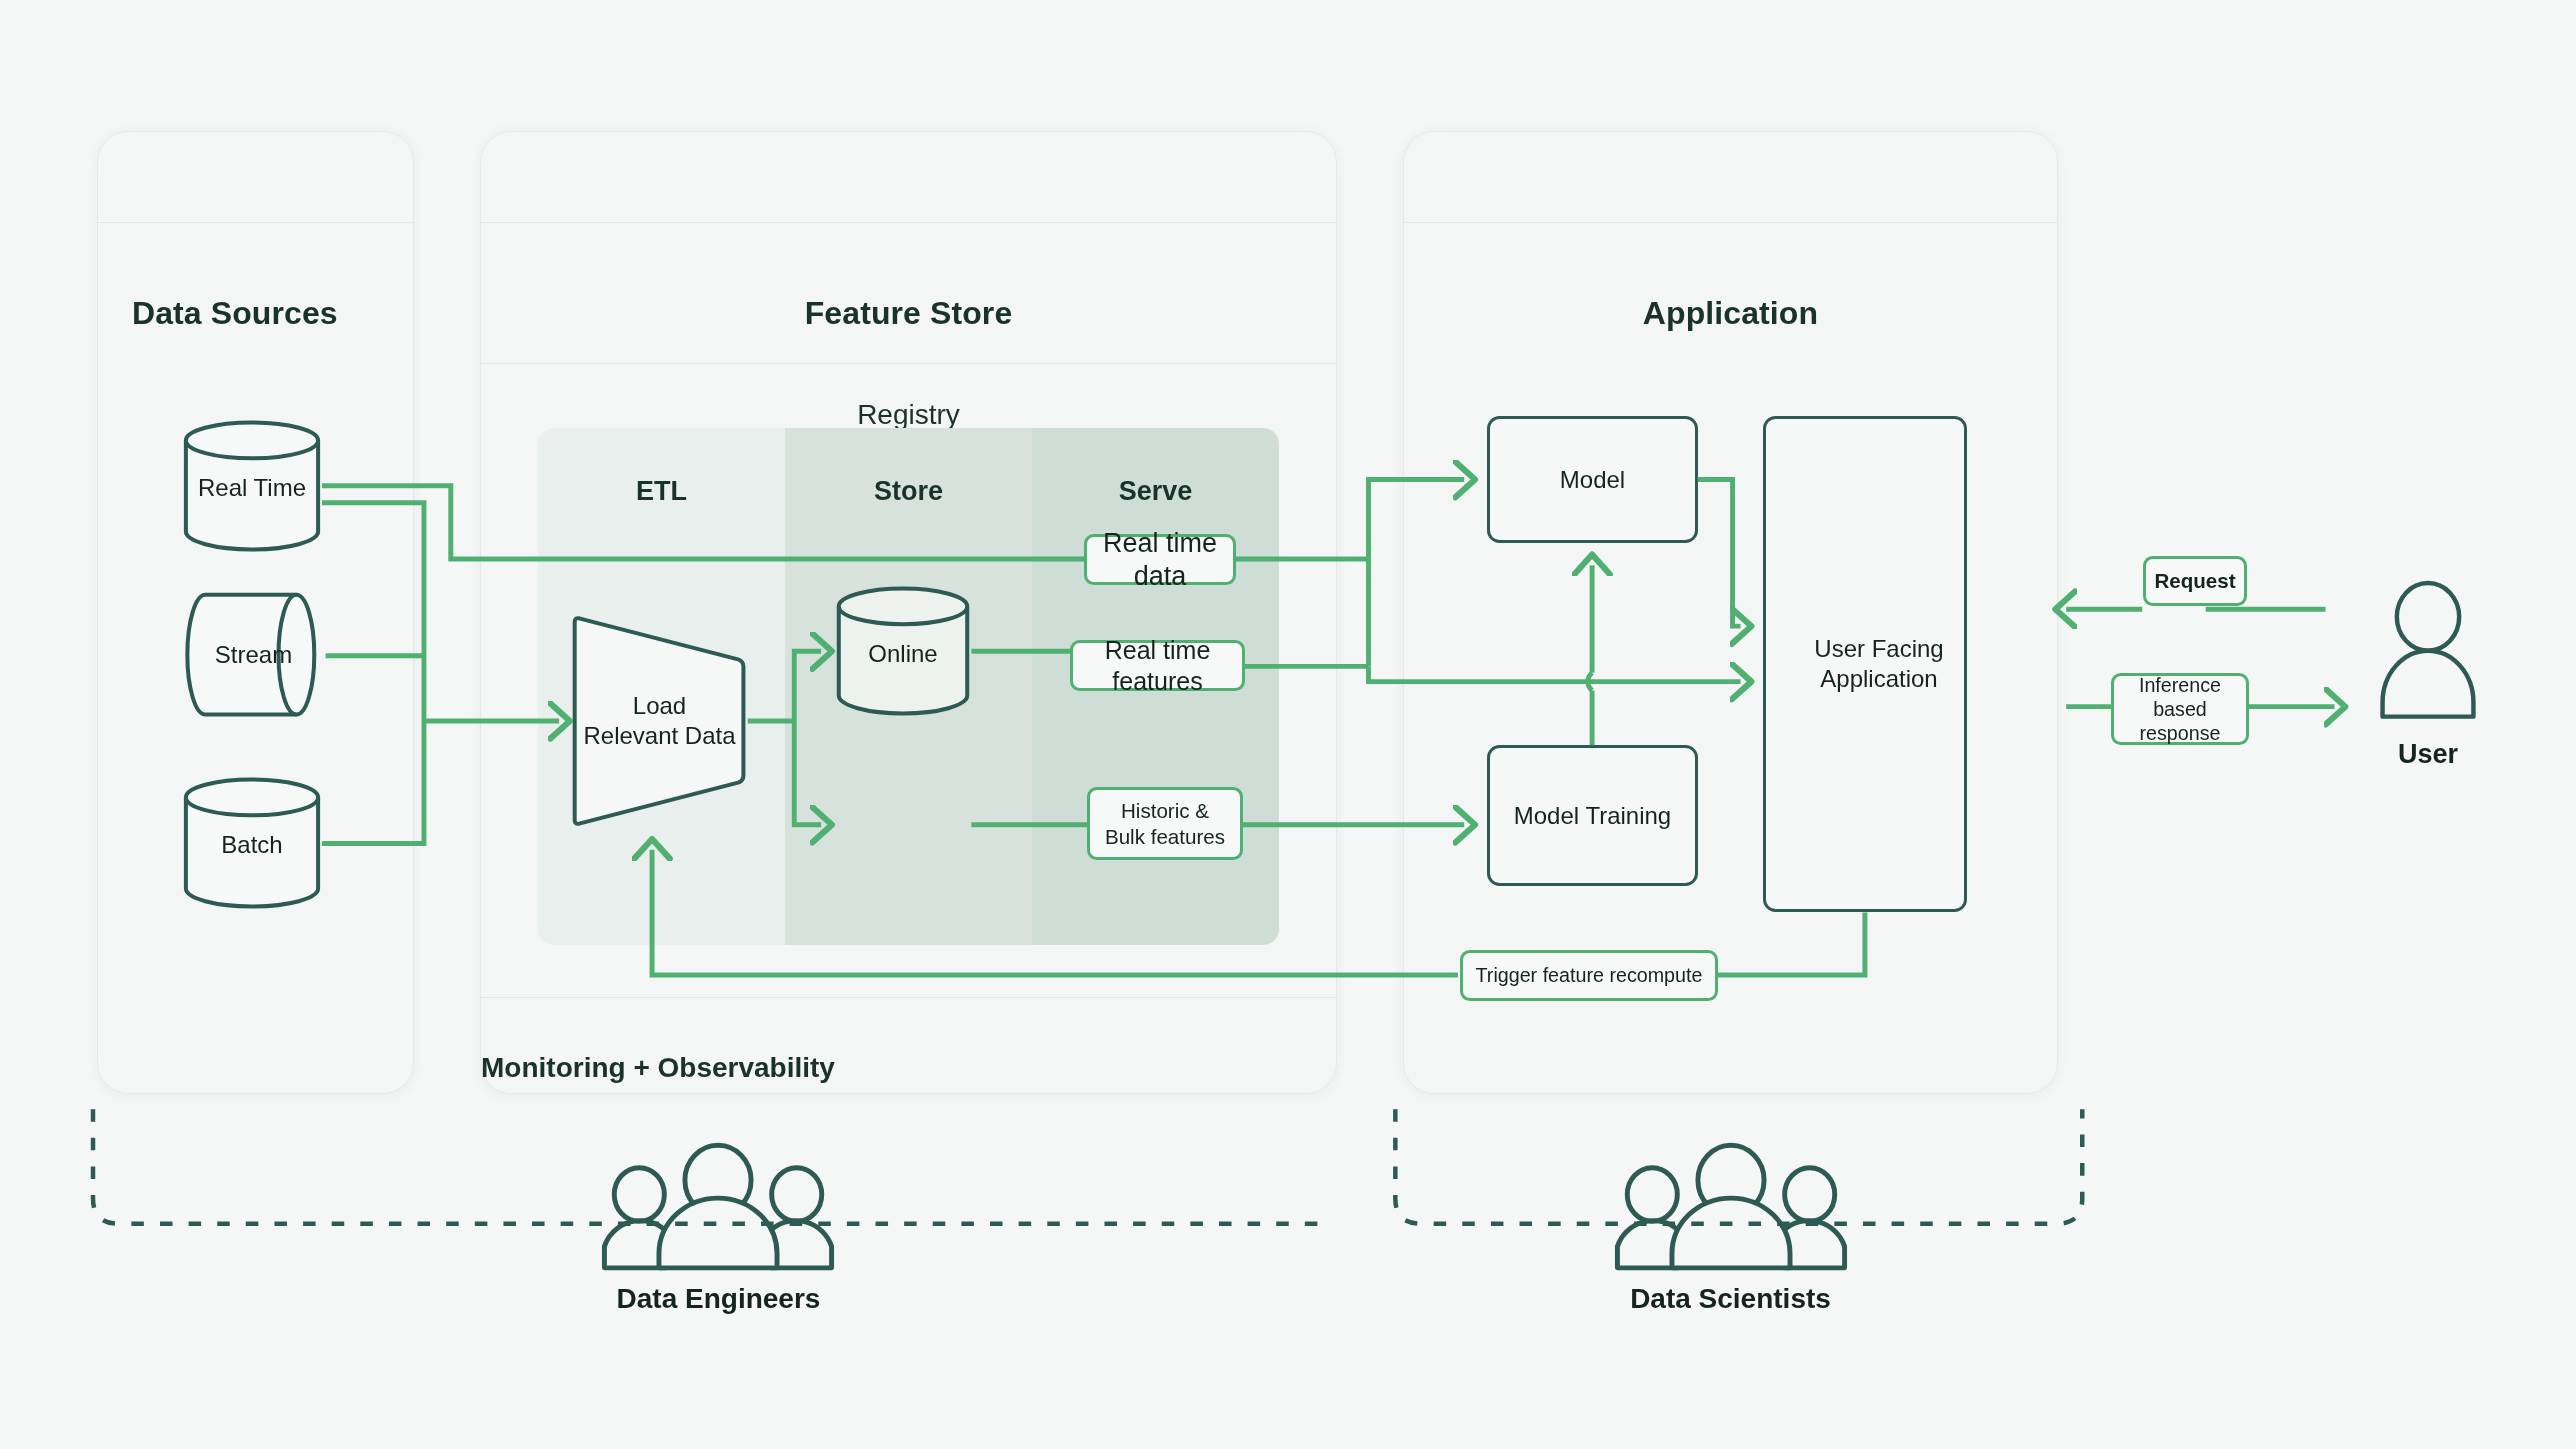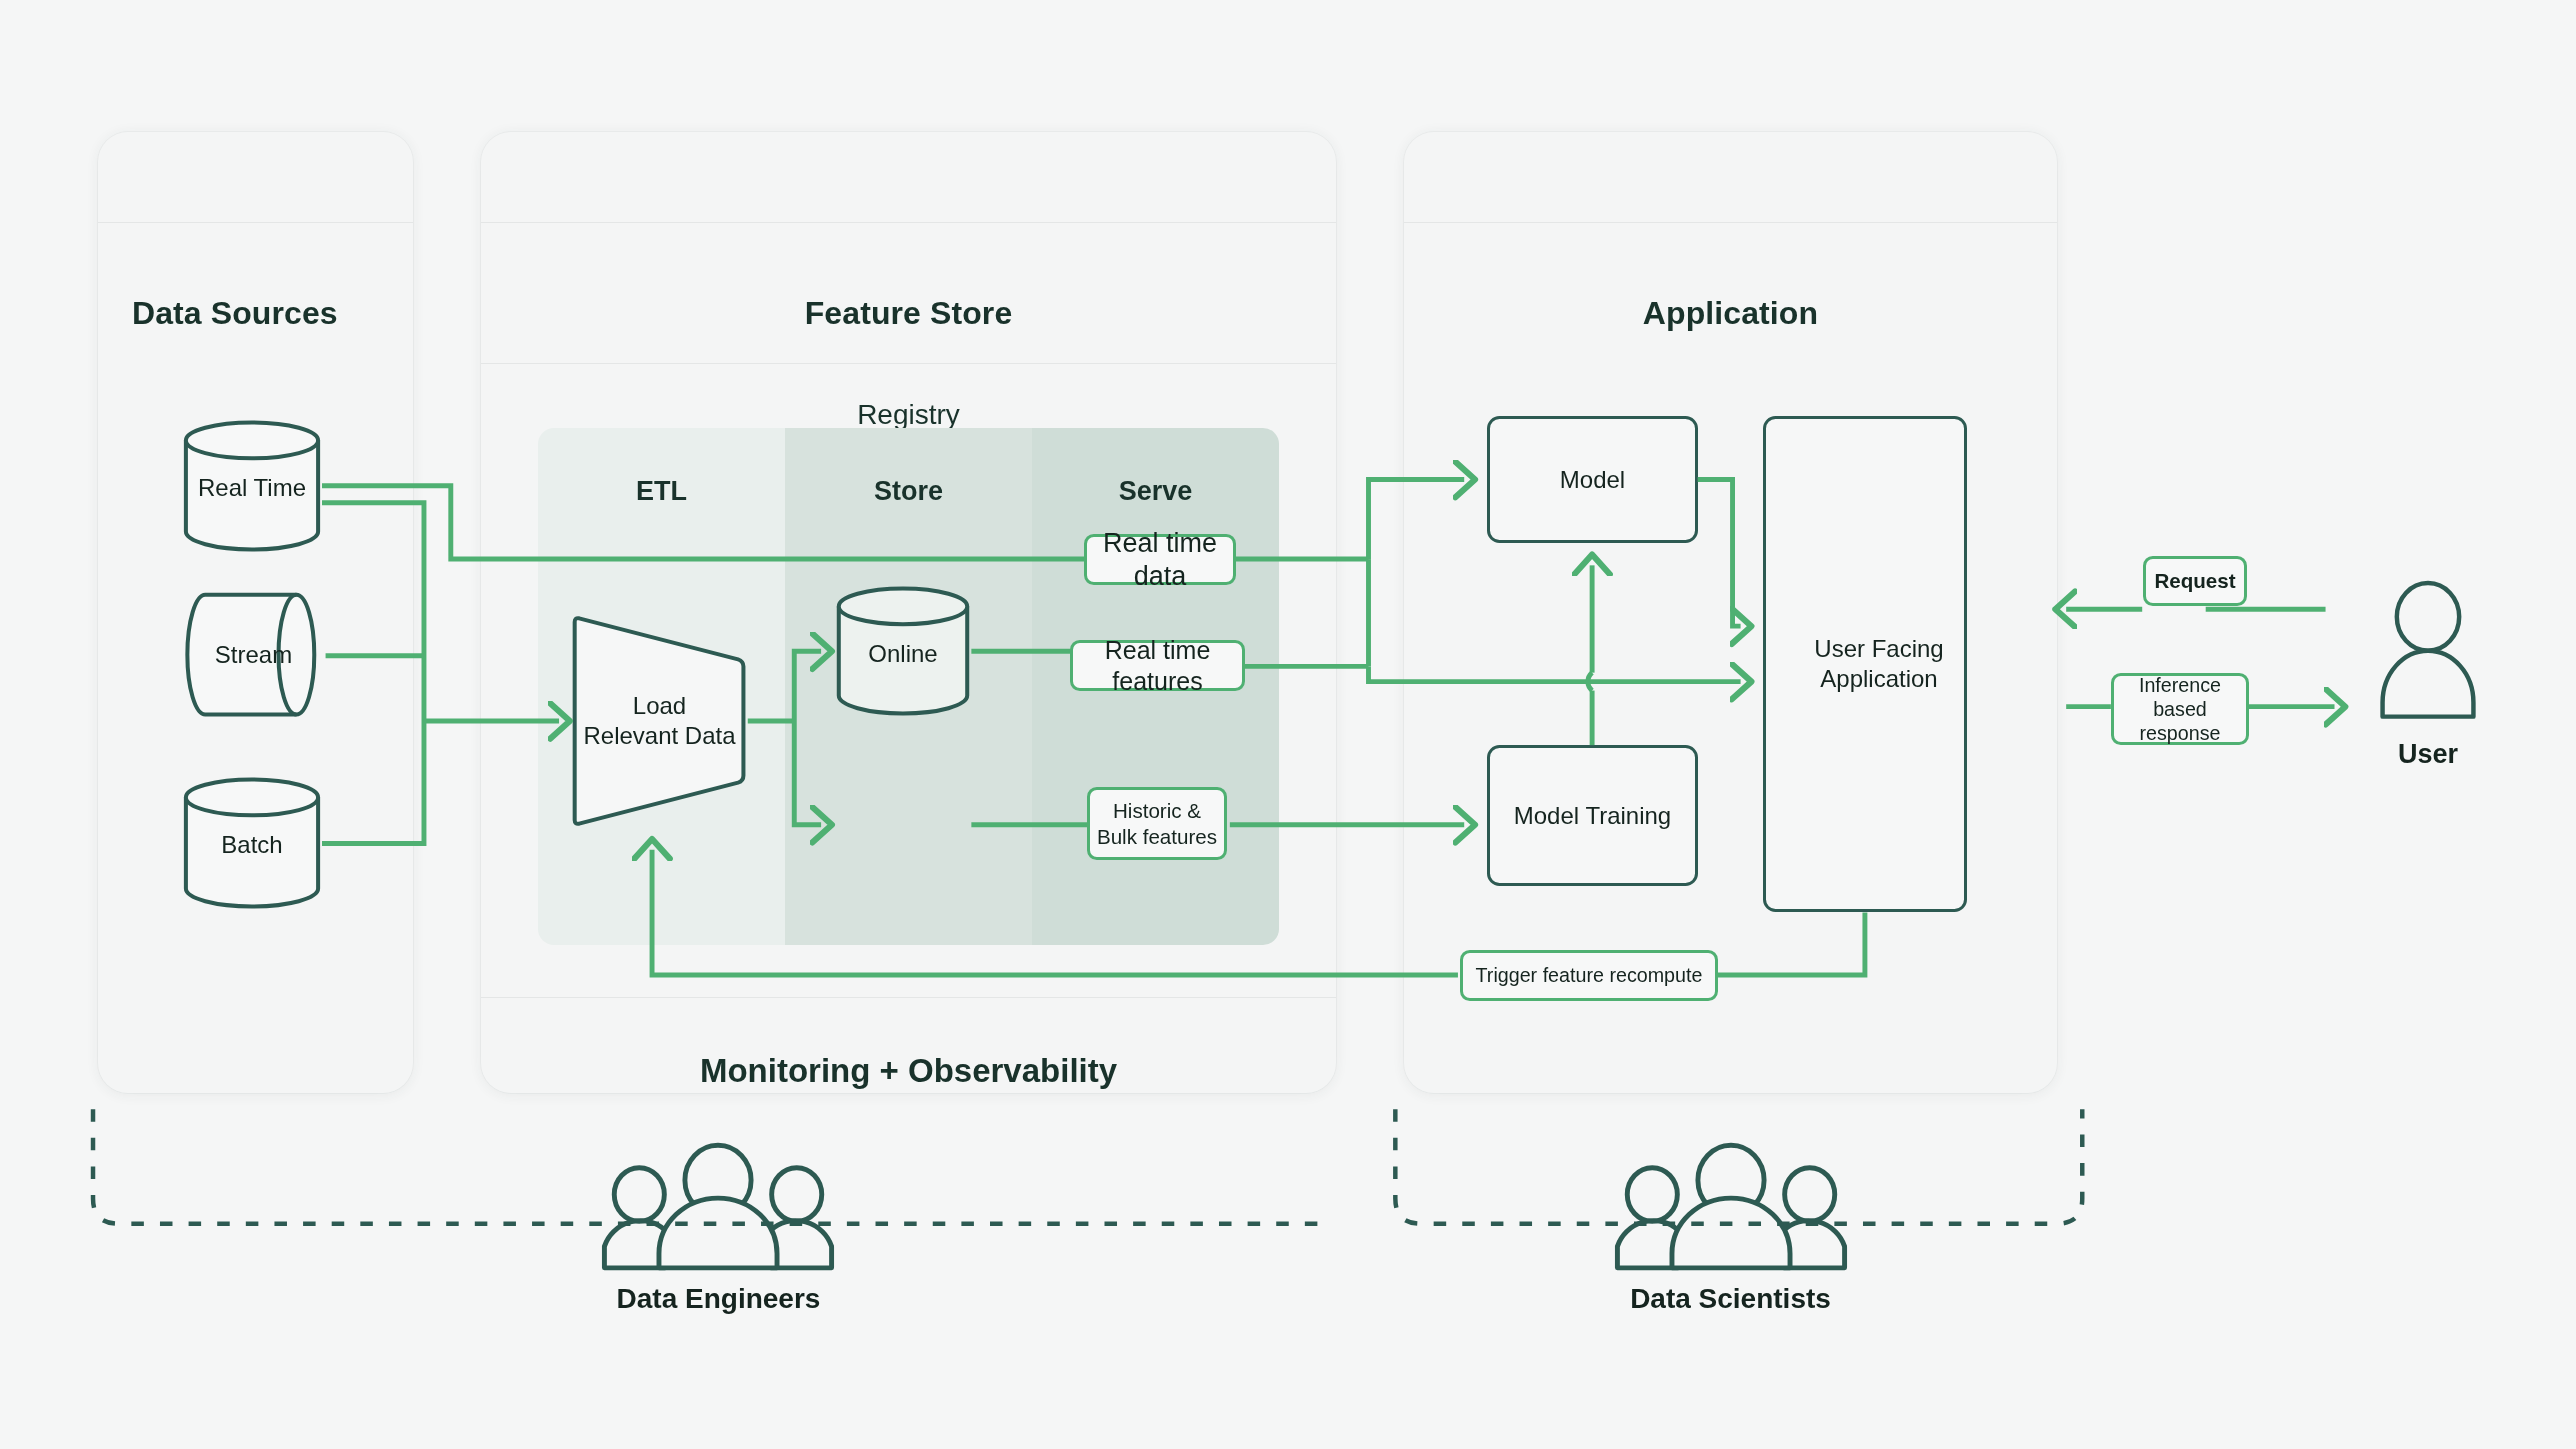--- a/index.html
+++ b/index.html
@@ -32,22 +32,22 @@
 
   .reg-title {
     position: absolute; left: 0; right: 0; text-align: center;
     color: #19322b; font-size: 28px; font-weight: 500;
   }
   .reg-sub {
     position: absolute; left: 0; right: 0; text-align: center;
     color: #1d3b33; font-size: 20.6px; font-weight: 400;
   }
   .footer-title {
-    position: absolute; left: 0; right: 0; text-align: center;
-    color: #19322b; font-size: 33px; font-weight: 700;
+    position: absolute; left: 0; right: 0; text-align: left;
+    color: #19322b; font-size: 28px; font-weight: 700;
   }
 
   .band {
     position: absolute;
   }
   .band-label {
     position: absolute; left: 0; right: 0; text-align: center;
     color: #19322b; font-size: 27px; font-weight: 600;
   }
 
@@ -257,21 +257,21 @@
   </svg>
 
   <div class="tag" style="left:1084px; top:534px; width:152px; height:51px; font-size:27px;">
     <span>Real time data</span>
   </div>
 
   <div class="tag" style="left:1070px; top:640px; width:175px; height:51px; font-size:25px;">
     <span>Real time features</span>
   </div>
 
-  <div class="tag" style="left:1087px; top:787px; width:140px; height:73px; font-size:20.6px; flex-direction:column;">
+  <div class="tag" style="left:1087px; top:787px; width:156px; height:73px; font-size:20.6px; flex-direction:column;">
     <span>Historic &amp;</span>
     <span>Bulk features</span>
   </div>
 
   <div class="tag" style="left:1460px; top:950px; width:258px; height:51px; font-size:19.7px;">
     <span>Trigger feature recompute</span>
   </div>
 
   <div class="tag" style="left:2143px; top:556px; width:104px; height:50px; font-size:20.6px;font-weight:bold;">
     <span>Request</span>

